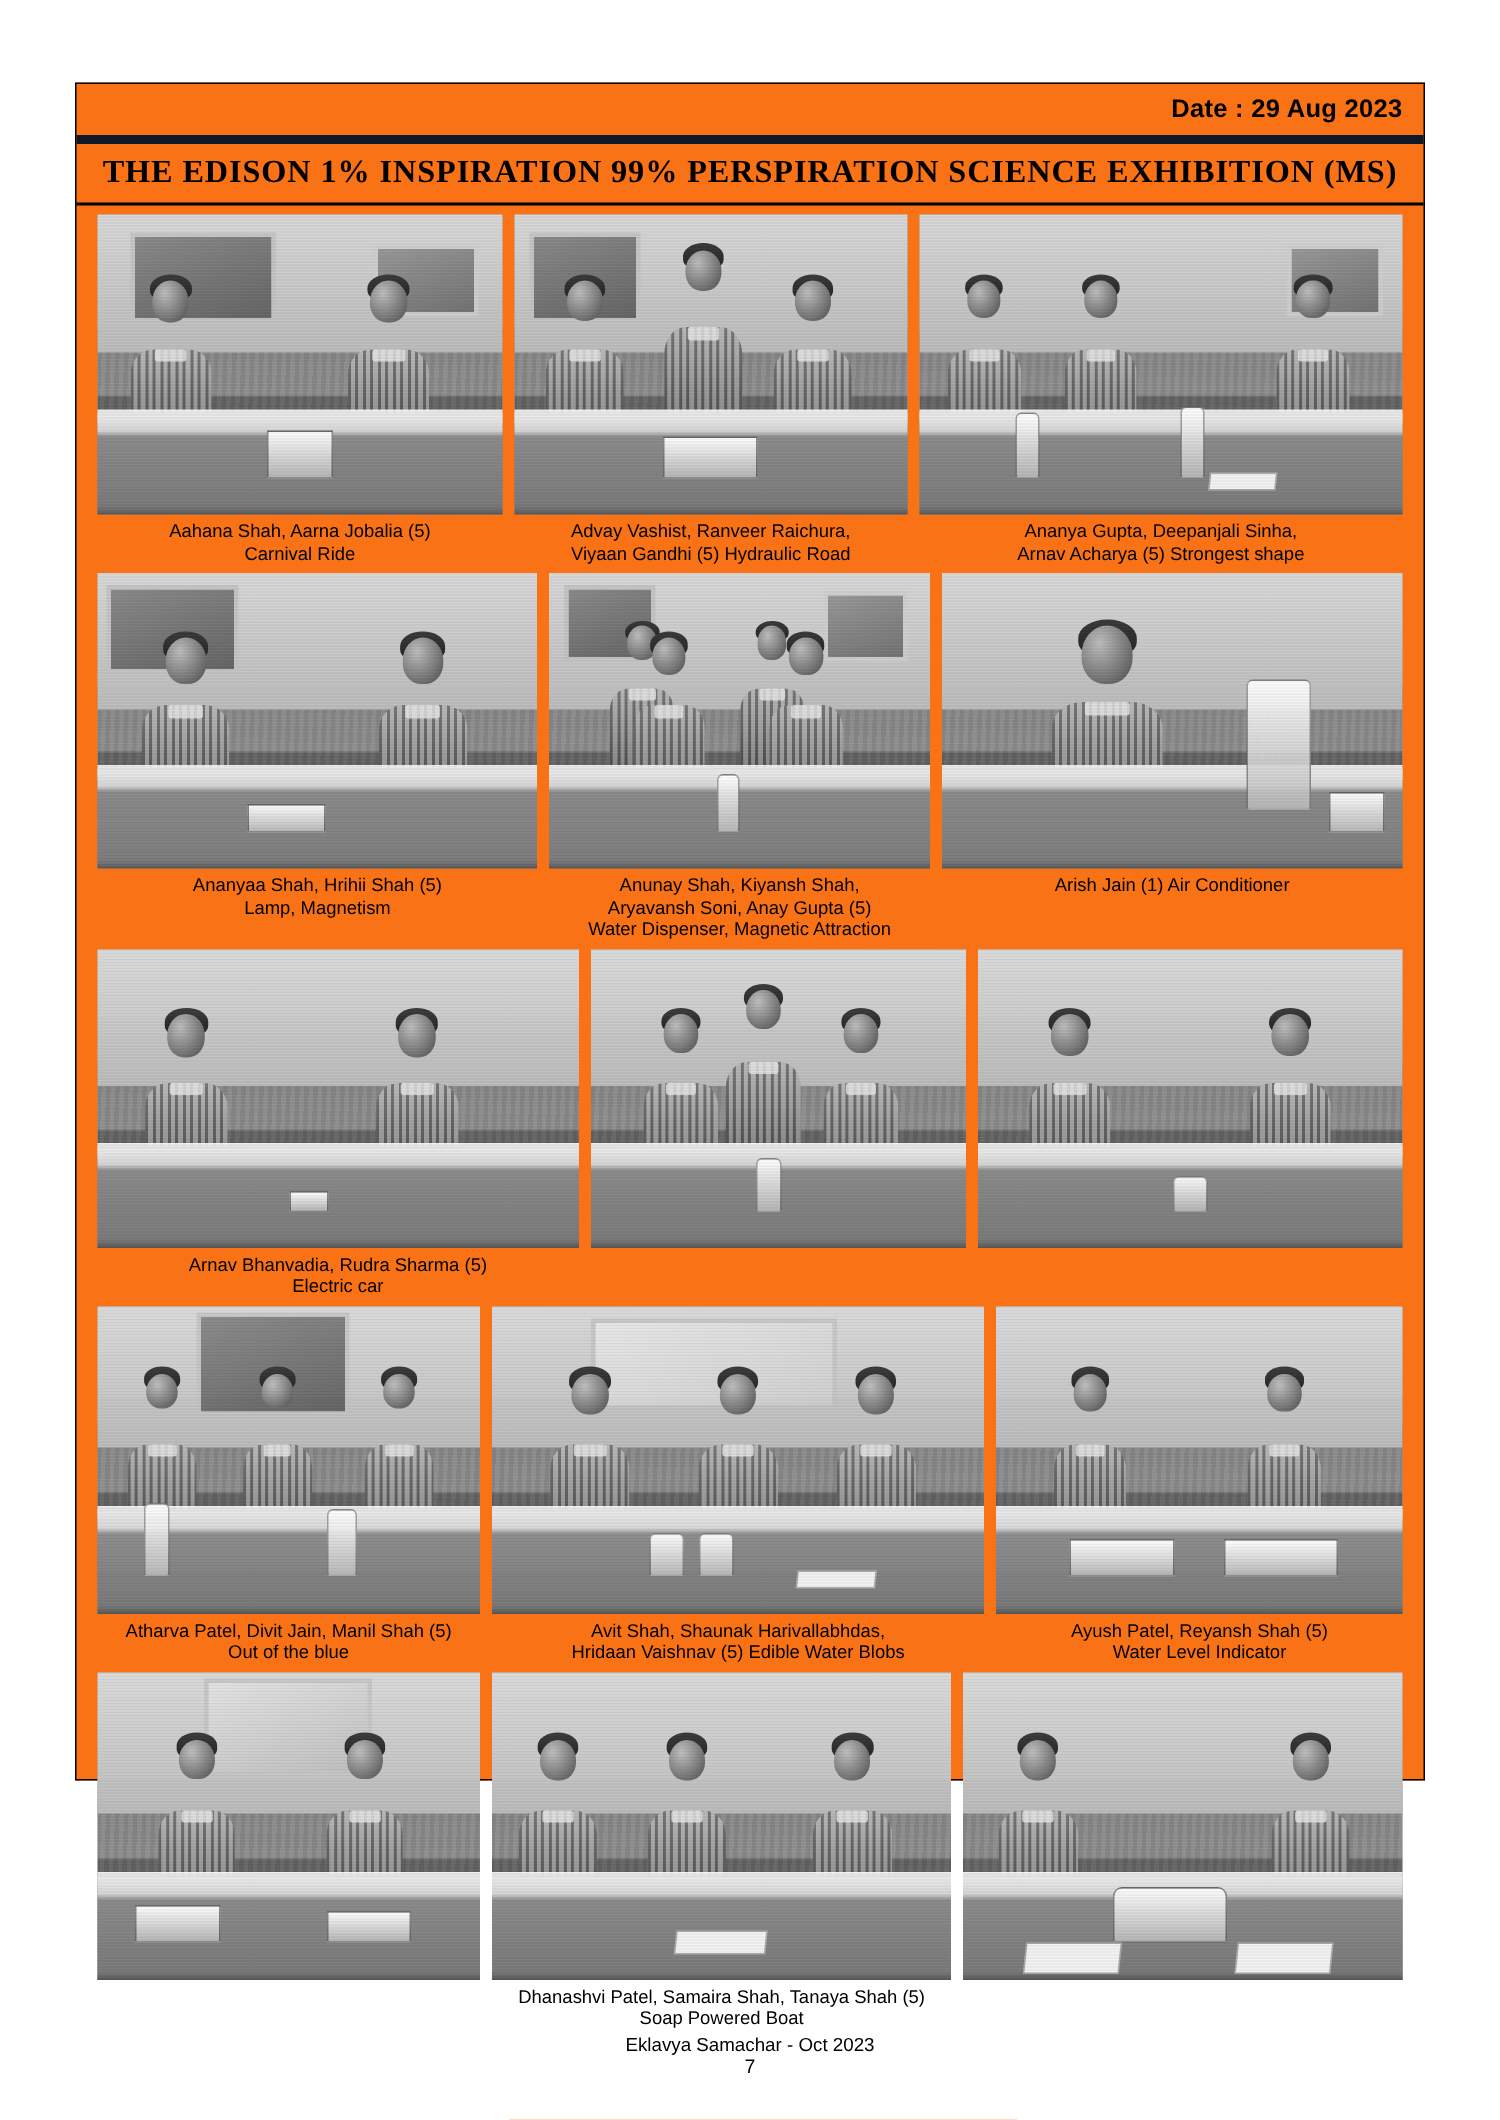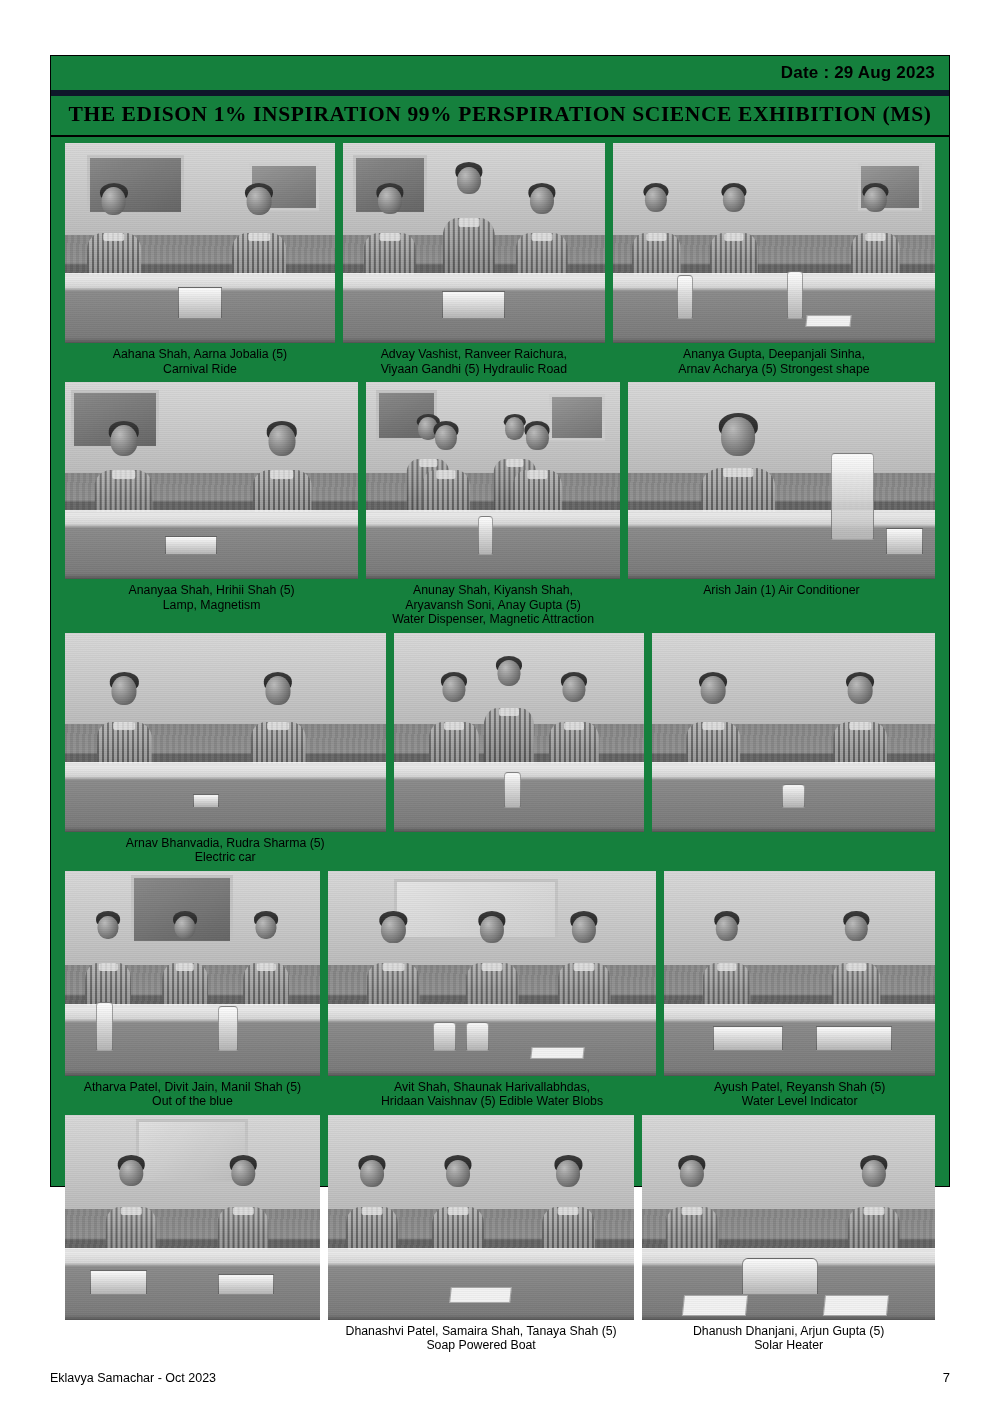--- a/index.html
+++ b/index.html
@@ -13,21 +13,21 @@
     font-family: "Liberation Sans", sans-serif;
     color: #000;
     position: relative;
   }
   .page {
     position: absolute;
     left: 50px; top: 55px;
     width: 900px;
     height: 1132px;
     border: 1px solid #000;
-    background: #15803d;
+    background: #f97316;
   }
   .date-row {
     height: 34px;
     display: flex;
     align-items: center;
     justify-content: flex-end;
     padding-right: 14px;
     font-size: 17px;
     font-weight: bold;
     letter-spacing: .2px;
@@ -160,20 +160,21 @@
       repeating-linear-gradient(0deg, rgba(0,0,0,.035) 0 1px, rgba(255,255,255,.02) 1px 2px);
     pointer-events: none;
   }
   .footer {
     position: absolute;
     left: 50px; right: 50px; bottom: 28px;
     display: flex;
     align-items: center;
     justify-content: space-between;
     font-size: 12.5px;
+    flex-direction: column;
   }
   .footer .pg { font-size: 13px; }
 </style>
 </head>
 <body>
 
 <div class="page">
 
   <div class="date-row">
     <span>Date : 29 Aug 2023</span>
@@ -593,21 +594,20 @@
               <div class="body"></div>
               <div class="collar"></div>
             </div>
           <div class="deskedge"></div>
             <div class="desk"></div>
           <div class="exhibit" style="left:34%;width:26%;height:18%;border-radius:6px 6px 0 0"></div>
           <div class="paper" style="left:14%;width:22%;height:10%;bottom:2%"></div>
           <div class="paper" style="left:62%;width:22%;height:10%;bottom:2%"></div>
           <div class="grain"></div>
         </div>
-        <div class="cap">Dhanush Dhanjani, Arjun Gupta (5)<br>Solar Heater</div>
       </div>
     </div>
 
   </div>
 </div>
 
 <div class="footer">
   <span>Eklavya Samachar - Oct 2023</span>
   <span class="pg">7</span>
 </div>

